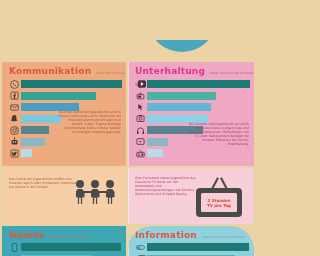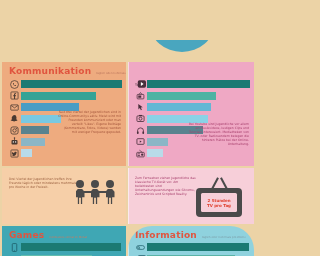--- a/index.html
+++ b/index.html
@@ -152,20 +152,24 @@
               <path d="M18.5 8.4c-.5.2-1 .4-1.6.5.6-.4 1-.9 1.2-1.6-.5.3-1.1.6-1.8.7-.5-.6-1.3-.9-2.1-.9-1.6 0-2.9 1.3-2.9 2.9 0 .2 0 .5.1.7-2.4-.1-4.5-1.3-5.9-3-.3.4-.4.9-.4 1.5 0 1 .5 1.9 1.3 2.4-.5 0-.9-.1-1.3-.4 0 1.4 1 2.6 2.3 2.9-.2.1-.5.1-.8.1-.2 0-.4 0-.5-.1.4 1.2 1.4 2 2.7 2-1 .8-2.2 1.3-3.6 1.3h-.7c1.3.8 2.8 1.3 4.4 1.3 5.3 0 8.2-4.4 8.2-8.2v-.4c.6-.4 1.1-.9 1.4-1.5z"></path>
             </svg>
           </div>
           <div class="bar" title="Twitter 10%" style="background: rgb(185, 219, 233); width: 10.8602px;"></div>
         </div>
       </div>
     <div class="para para-left" style="right:5px;top:48px;width:63px;">Fast drei Viertel der Jugendlichen sind in Online-Communitys aktiv. Meist wird mit Freunden kommuniziert oder man verteilt "Likes". Eigene Beiträge (Kommentare, Fotos, Videos) werden mit weniger Frequenz gepostet.</div>
   </div>
 
   <div class="panel panel-unt">
+    <div class="sec-head">
+      <div class="sec-title t-unt">Unterhaltung</div>
+      <div class="sec-sub sub-unt">täglich oder mehrmals pro Woche</div>
+    </div>
     <div class="bars" id="bars-unt" style="top:17px;">
         <div class="bar-row">
           <div class="bar-icon">
             <svg class="gl" width="11" height="8" viewBox="0 0 32 22">
               <rect x="8" y="0" width="24" height="22" rx="5" fill="#4a2f3c"></rect>
               <path d="M17 5.5l8 5.5-8 5.5z" fill="#fff"></path>
               <text x="0" y="16" font-size="9" font-family="sans-serif" fill="#4a2f3c">You</text>
             </svg>
           </div>
           <div class="bar" title="YouTube 90%" style="background: rgb(27, 122, 115); width: 103px;"></div>

